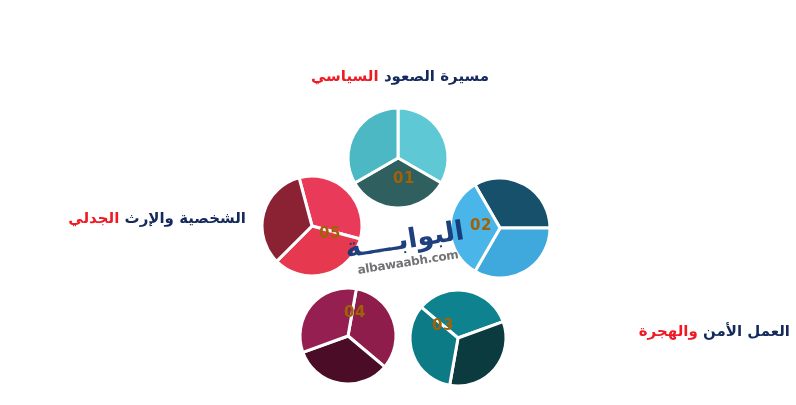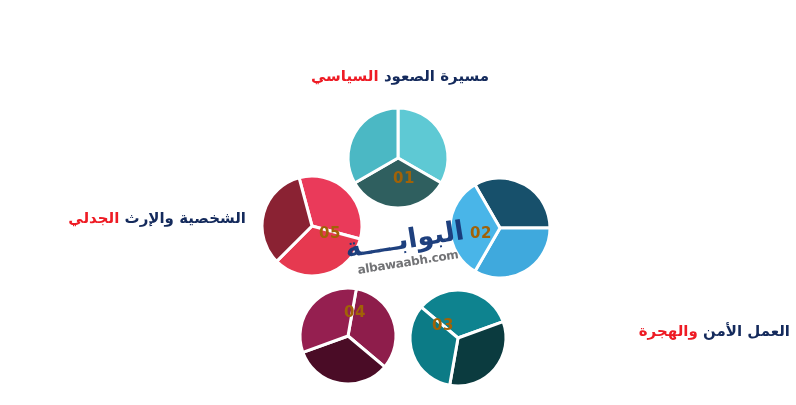--- a/index.html
+++ b/index.html
@@ -119,21 +119,21 @@
     <span class="hi">السياسي</span>
   </div>
 
   <div class="pie" id="pie-02" style="left:450px; top:178px; width:100px; height:100px;">
       <svg width="100" height="100" viewBox="0 0 100 100">
         <path d="M 50 50 L 25.00000000000001 6.698729810778062 A 50 50 0 0 1 100 50 Z" fill="#17506b" stroke="#ffffff" stroke-width="3" stroke-linejoin="round"></path>
         <path d="M 50 50 L 100 50 A 50 50 0 0 1 25.00000000000001 93.30127018922194 Z" fill="#3fa9dd" stroke="#ffffff" stroke-width="3" stroke-linejoin="round"></path>
         <path d="M 50 50 L 25.00000000000001 93.30127018922194 A 50 50 0 0 1 24.99999999999998 6.698729810778083 Z" fill="#49b5e8" stroke="#ffffff" stroke-width="3" stroke-linejoin="round"></path>
       </svg>
     </div>
-  <div class="pie-num" style="left:481px; top:233px;">02</div>
+  <div class="pie-num" style="left:481px; top:225px;">02</div>
 
 
   <div class="pie" id="pie-03" style="left:410px; top:290px; width:96px; height:96px;">
       <svg width="96" height="96" viewBox="0 0 96 96">
         <path d="M 48 48 L 11.22986673028906 17.146194735046105 A 48 48 0 0 1 93.1052457977236 31.5830331203679 Z" fill="#0e838f" stroke="#ffffff" stroke-width="3" stroke-linejoin="round"></path>
         <path d="M 48 48 L 93.1052457977236 31.5830331203679 A 48 48 0 0 1 39.66488747198734 95.27077214458598 Z" fill="#0b3b3f" stroke="#ffffff" stroke-width="3" stroke-linejoin="round"></path>
         <path d="M 48 48 L 39.66488747198734 95.27077214458598 A 48 48 0 0 1 11.229866730289054 17.146194735046116 Z" fill="#0c7b86" stroke="#ffffff" stroke-width="3" stroke-linejoin="round"></path>
       </svg>
     </div>
   <div class="pie-num" style="left:443px; top:325px;">03</div>

